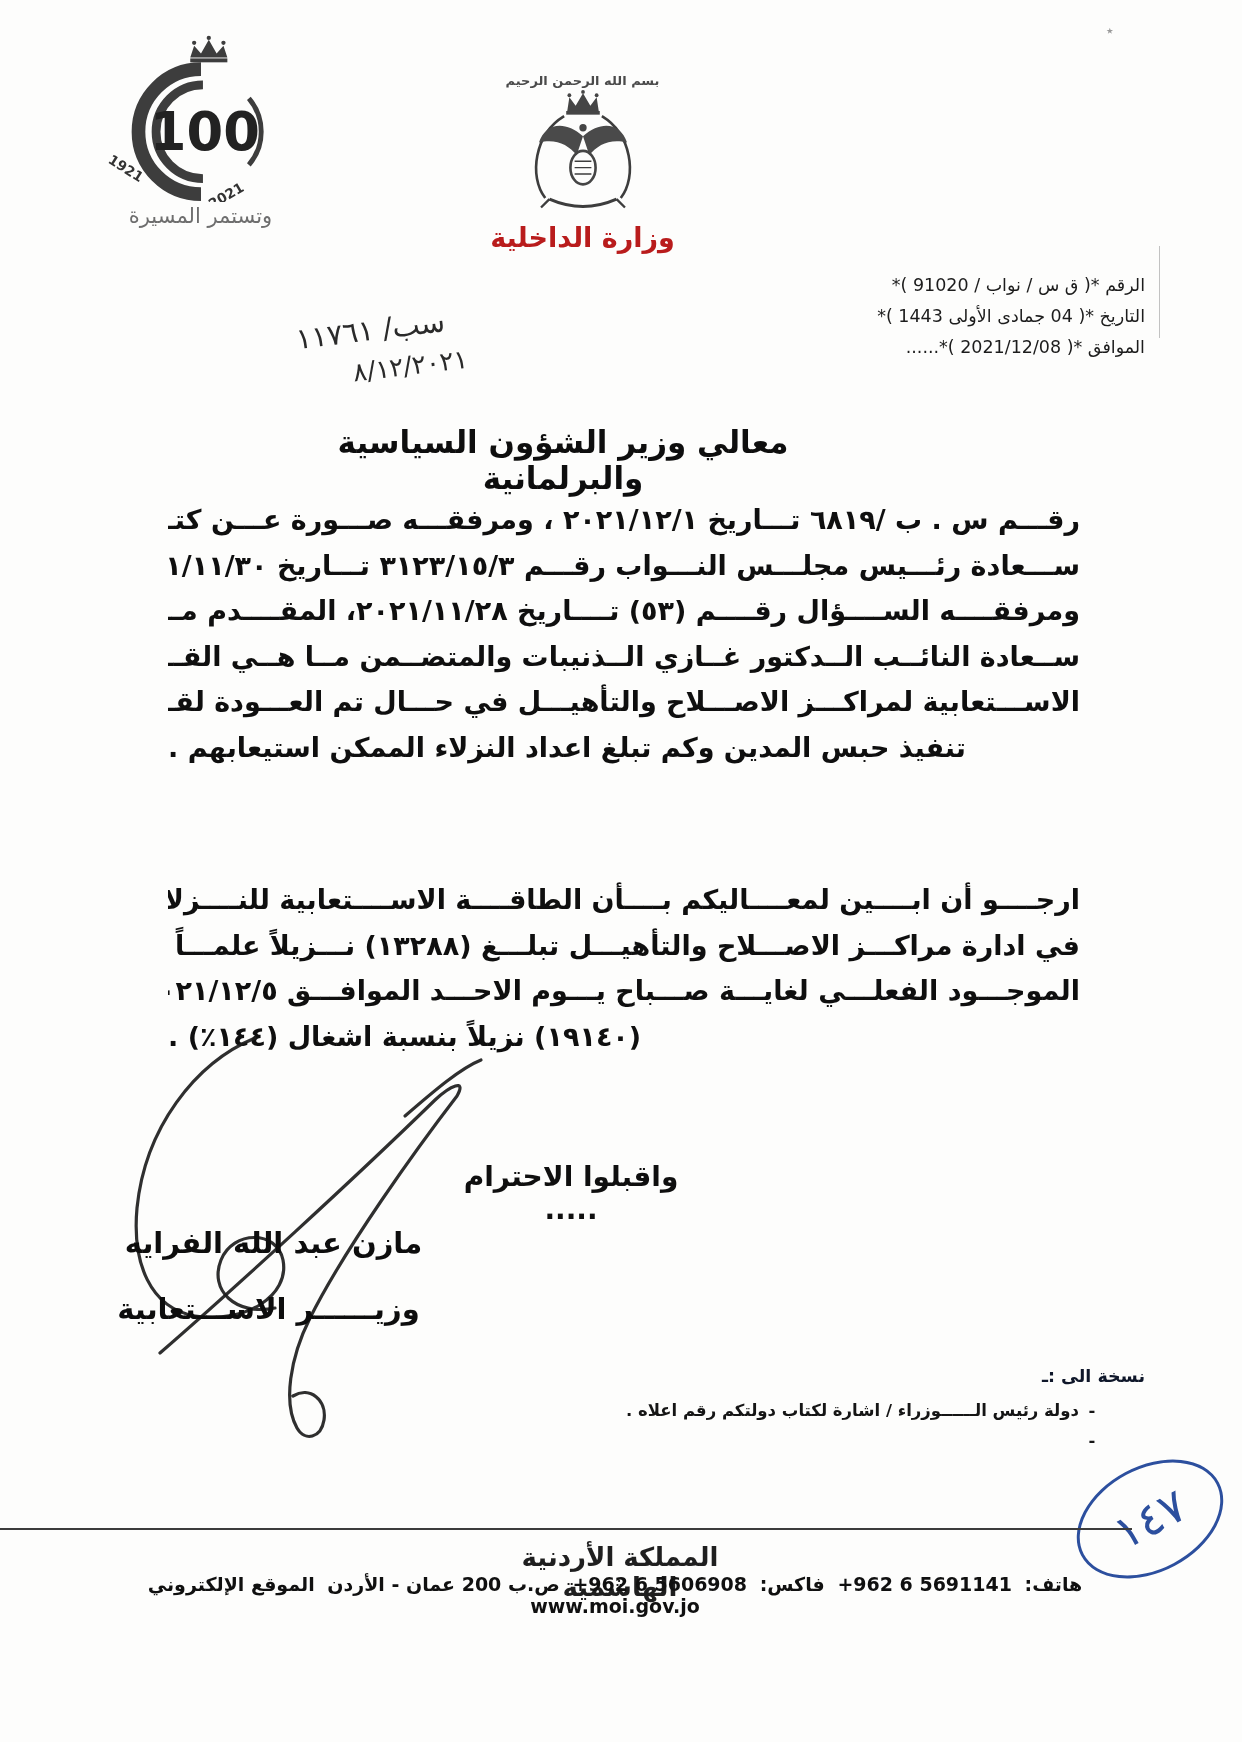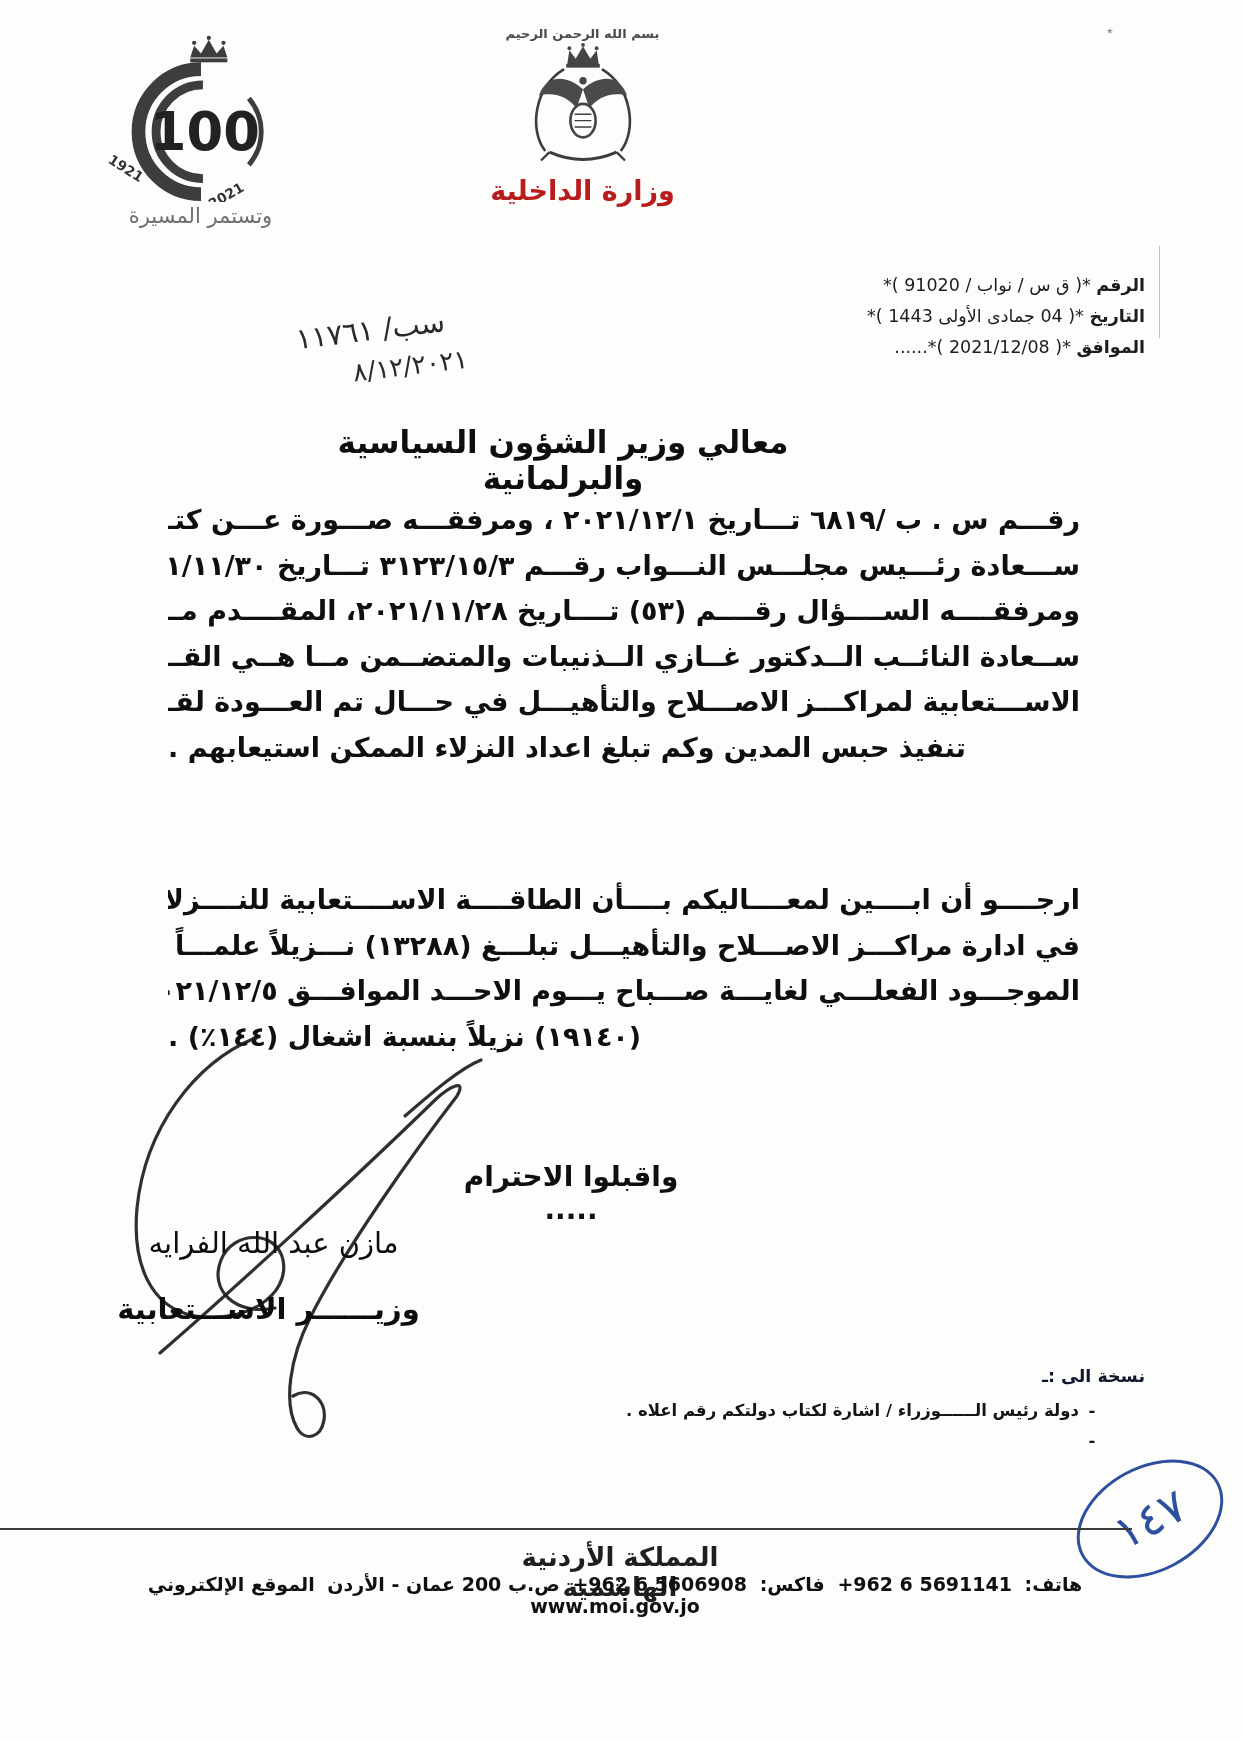--- a/index.html
+++ b/index.html
@@ -6,43 +6,43 @@
   .page{
     position:relative; width:1242px; height:1742px; margin:0 auto;
     background:#fdfdfc; overflow:hidden; direction:rtl;
     font-family:"DejaVu Sans", sans-serif; color:#111;
   }
   
   .centennial{position:absolute; left:88px; top:34px; width:225px; text-align:center;}
   .centennial svg{display:block; margin:0 auto;}
   .centennial-caption{margin-top:2px; font-size:21px; color:#6e6e6e; letter-spacing:.5px; font-weight:500;}
   .coat-wrap{position:absolute; left:475px; top:26px; width:215px; text-align:center;}
-  .bismillah{font-size:13px; color:#4a4a4a; font-weight:bold; margin-bottom:2px; transform:scaleY(.95);}
+  .bismillah{font-size:13px; color:#4a4a4a; font-weight:bold; margin-bottom:2px; transform:scaleY(.95);margin-top:47px;}
   .ministry-name{font-size:27px; font-weight:bold; color:#b91c1c; margin-top:4px; letter-spacing:1px;}
   
   .ref-block{position:absolute; right:97px; top:270px; width:420px; font-size:17.5px; line-height:31px; color:#1c1c1c; text-align:right;}
-  .ref-row .ref-label{font-weight:700;}
+  .ref-row .ref-label{font-weight:400;}
   .scan-line{position:absolute; right:82px; top:246px; width:1px; height:92px; background:#c2c2c2;}
   
   .hand-note{position:absolute; left:298px; top:310px; transform:rotate(-7deg);
     font-size:29px; color:#2a2a2a; line-height:40px; font-weight:500; direction:rtl;}
   .hand-note .l2{margin-right:-18px; font-size:26px;}
   
   .recipient{position:absolute; right:434px; top:424px; width:490px; text-align:center;
     font-size:31px; font-weight:bold; color:#0e0e0e;}
   .para{position:absolute; right:162px; width:912px; font-size:27px; font-weight:bold; color:#0f0f0f;}
   .para .line{height:45.5px; line-height:45.5px; text-align:right; text-align-last:justify; white-space:nowrap; overflow:hidden;}
   .para .line-last{text-align-last:left;}
   #para1{top:497px;}
   #para2{top:877px;}
   .closing{position:absolute; left:452px; top:1126px; width:238px; text-align:center;
     font-size:28px; font-weight:bold; color:#0f0f0f;margin-top:34px;}
   
   .sig-name{position:absolute; left:116px; top:1226px; width:315px; text-align:center;
-    font-size:29px; font-weight:normal; color:#0d0d0d;}
+    font-size:29px; font-weight:bold; color:#0d0d0d;}
   .sig-title{position:absolute; left:116px; top:1292px; width:305px; text-align:center;
     font-size:29px; font-weight:bold; color:#0d0d0d;}
   .scrawl{position:absolute; left:105px; top:1008px; width:420px; height:460px; pointer-events:none;}
   .scrawl path{stroke:#1d1d1d; stroke-width:3.2; fill:none; stroke-linecap:round; opacity:.92;}
   
   .copies-label{position:absolute; right:97px; top:1366px; font-size:17.5px; font-weight:bold; color:#0f172a;}
   .copies{position:absolute; right:137px; top:1396px; width:900px; font-size:16.5px; font-weight:bold; color:#151515;}
   .copy-item{display:flex; line-height:30px;}
   .copy-item .dash{width:26px; text-align:center; flex:none;}
   

